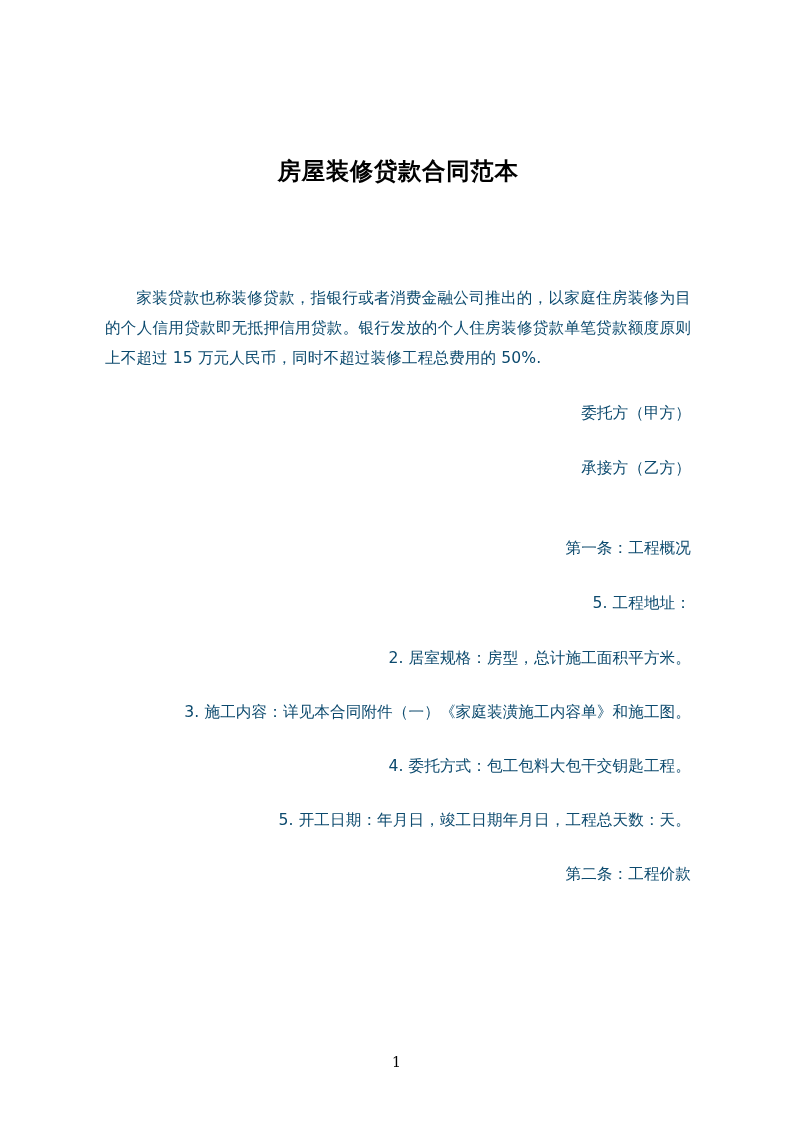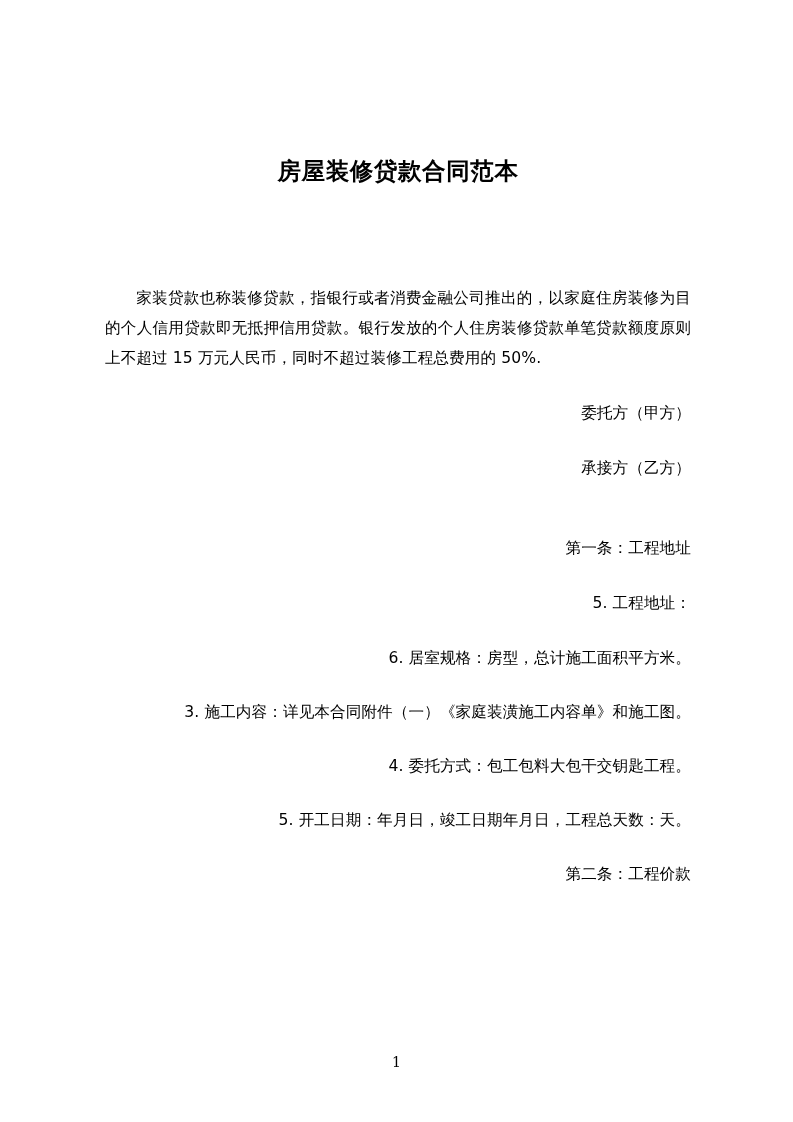--- a/index.html
+++ b/index.html
@@ -42,21 +42,21 @@
   .content {
     position: absolute;
     left: 0;
     top: 283px;
     width: 586px;
   }
   p.para {
     margin: 0 0 0 0;
     font-size: 15.6px;
     line-height: 30px;
-    color: #000000;
+    color: #0c4a6e;
     text-align: justify;
     text-justify: inter-ideograph;
     letter-spacing: 0.1px;
   }
   
   p.flow {
     text-indent: 2em;
   }
   
   p.item {
@@ -105,29 +105,29 @@
 
       <div class="spacer-2"></div>
 
       <p class="para item">承接方（乙方）</p>
 
       <div class="spacer-3"></div>
 
 
       <div class="spacer-4"></div>
 
-      <p class="para item">第一条：工程地址</p>
+      <p class="para item">第一条：工程概况</p>
 
       <div class="spacer-5"></div>
 
       <p class="para item">5. 工程地址：</p>
 
       <div class="spacer-6"></div>
 
-      <p class="para item">6. 居室规格：房型，总计施工面积平方米。</p>
+      <p class="para item">2. 居室规格：房型，总计施工面积平方米。</p>
 
       <div class="spacer-7"></div>
 
       <p class="para item">3. 施工内容：详见本合同附件（一）《家庭装潢施工内容单》和施工图。</p>
 
       <div class="spacer-8"></div>
 
       <p class="para item">4. 委托方式：包工包料大包干交钥匙工程。</p>
 
       <div class="spacer-9"></div>

